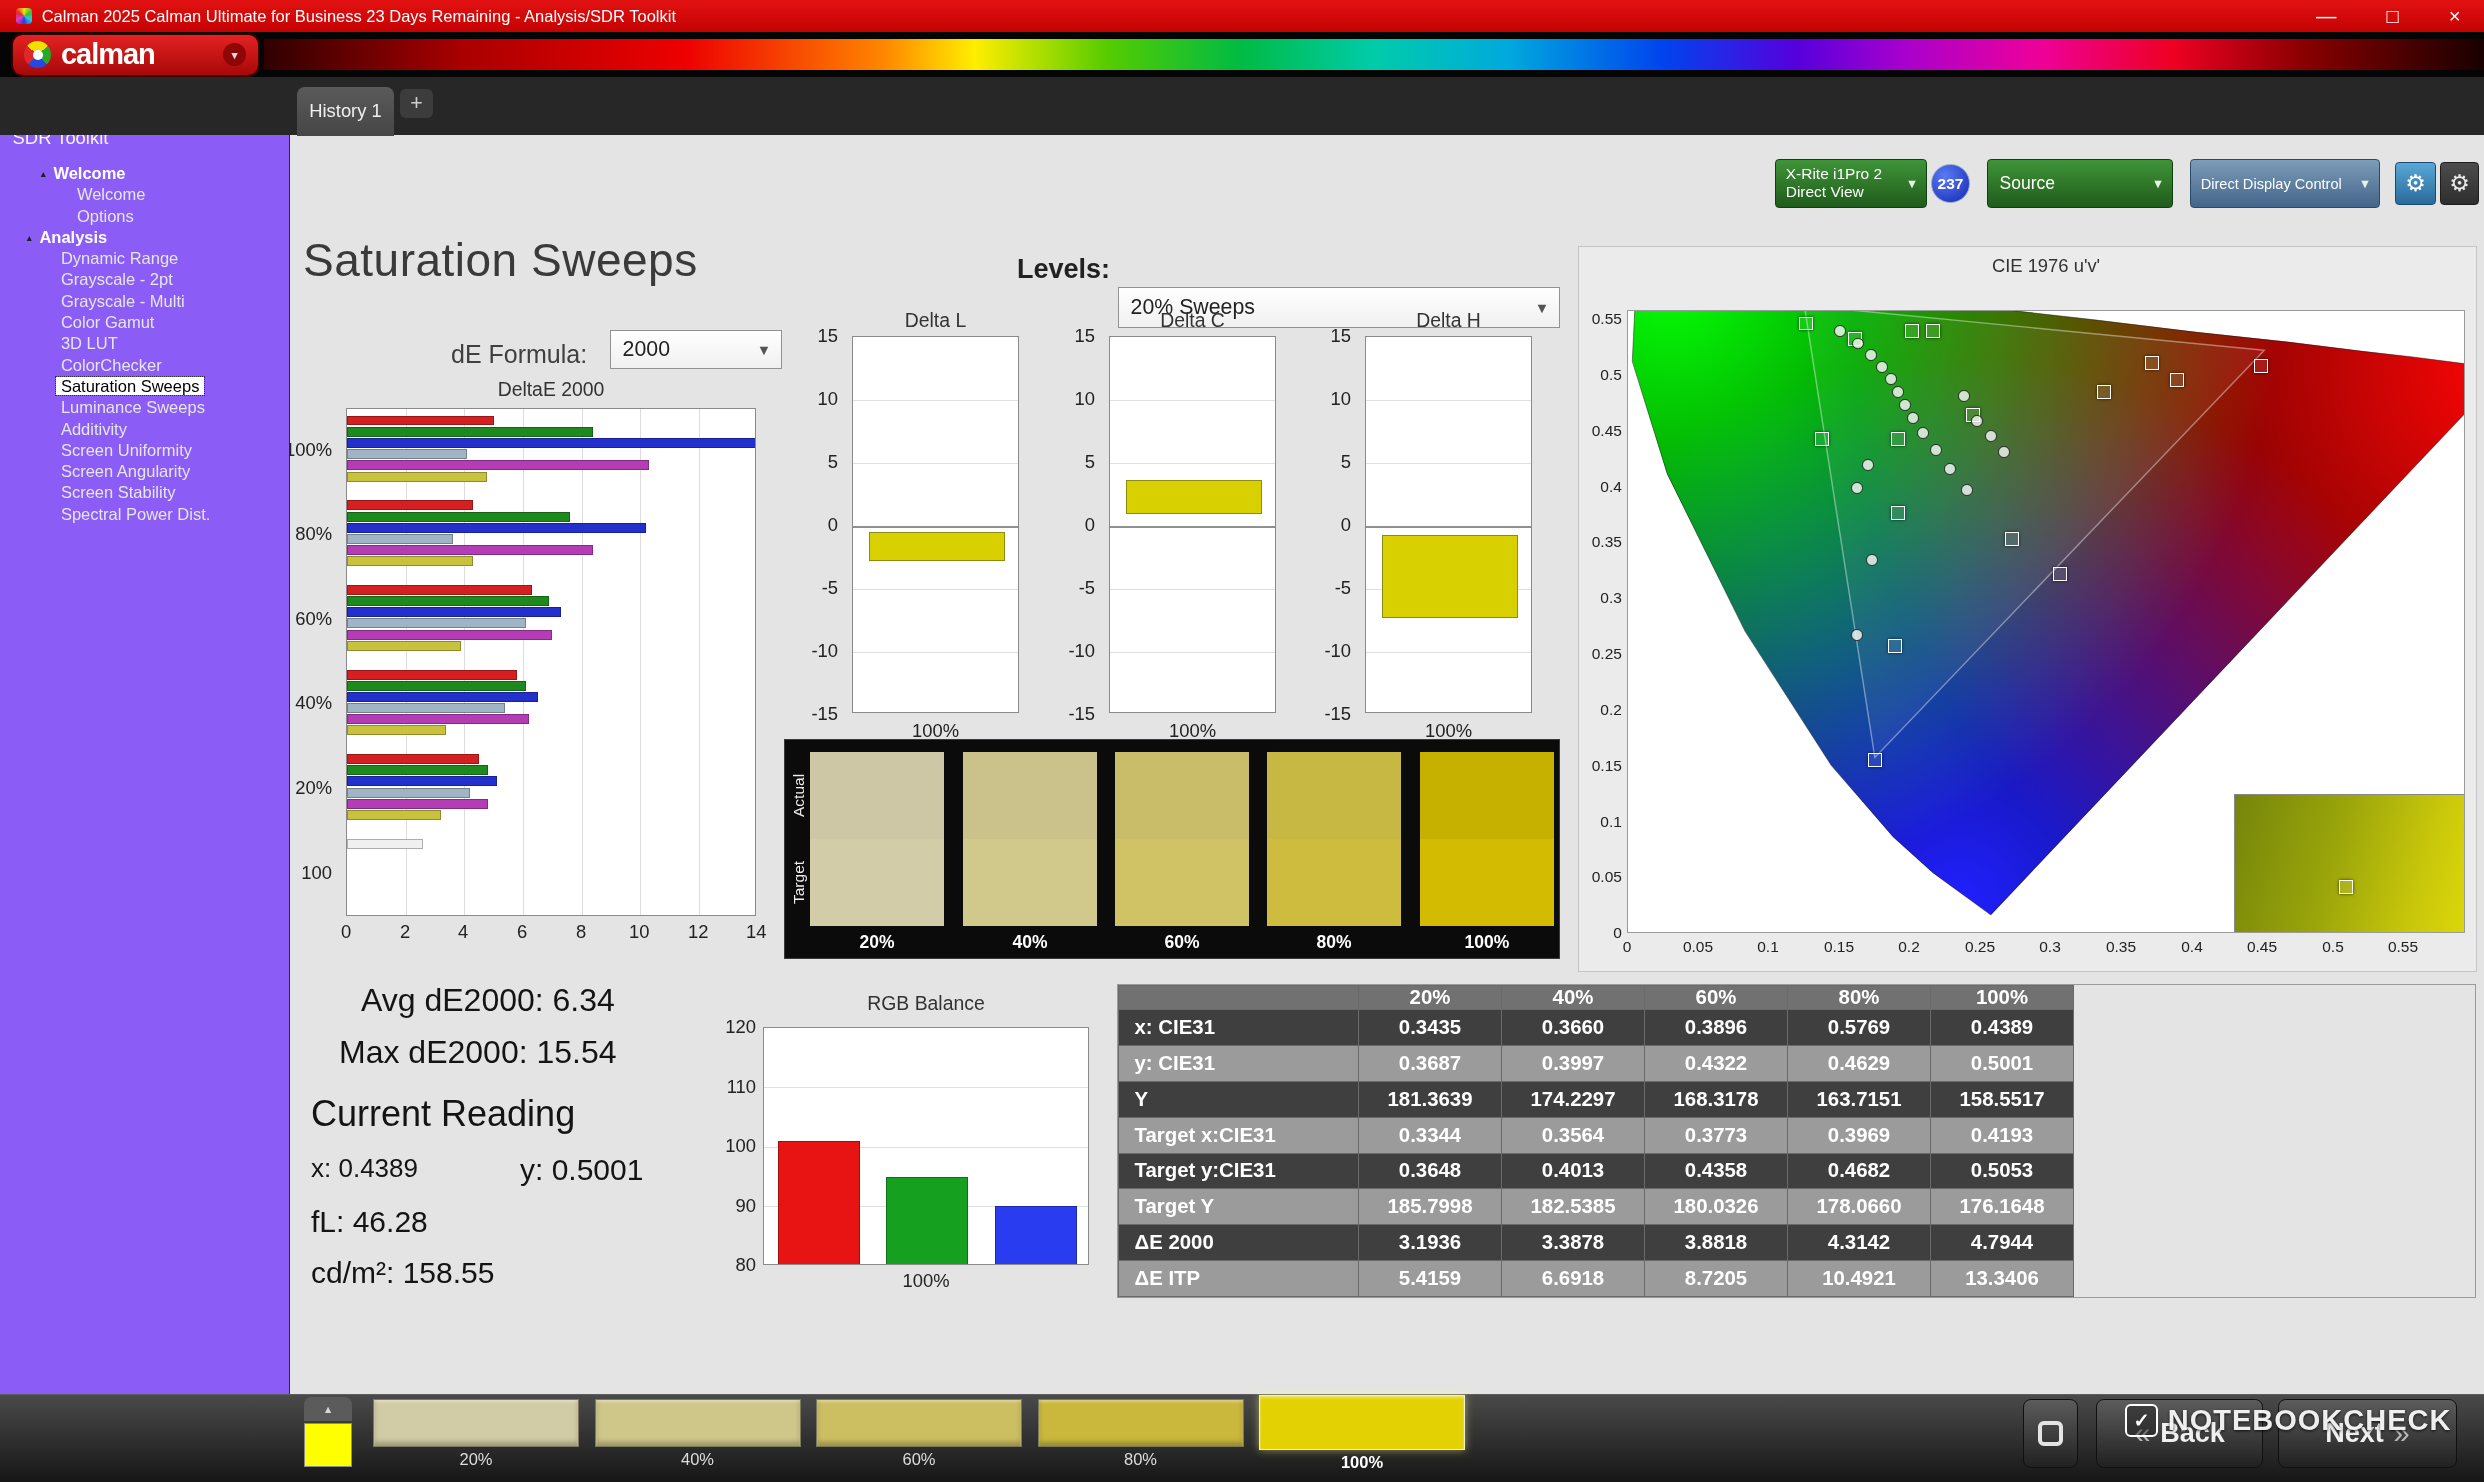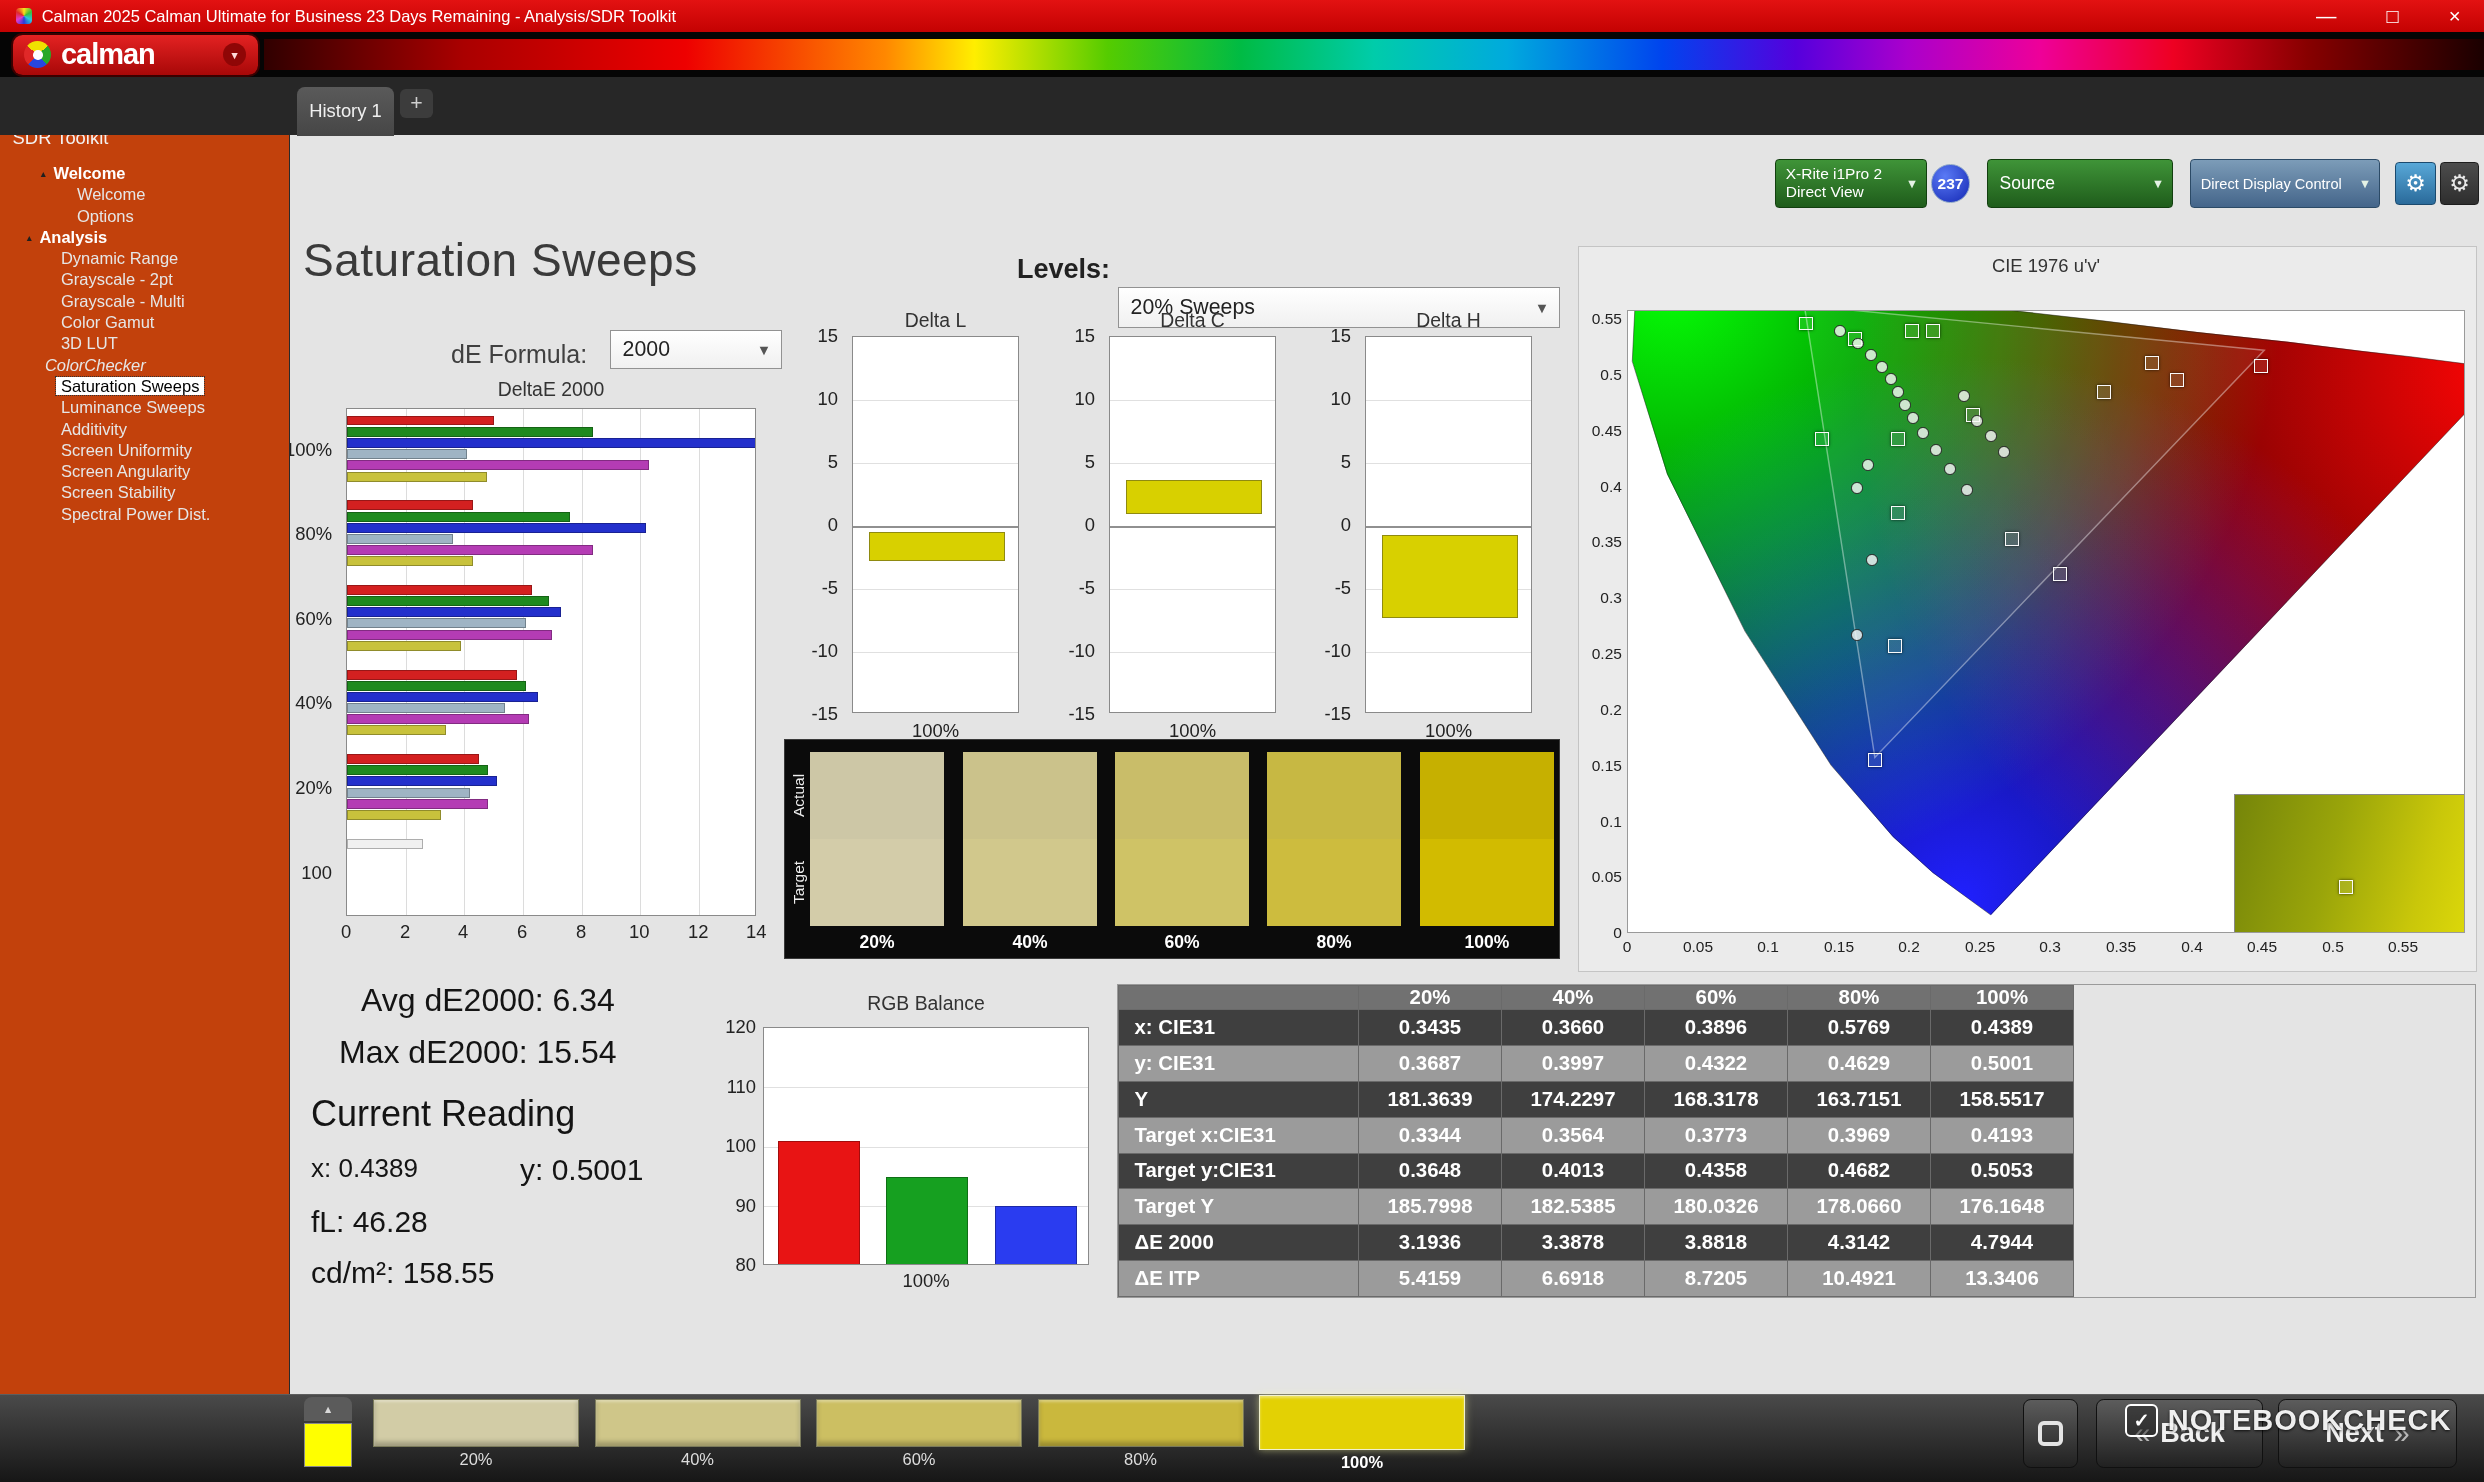--- a/index.html
+++ b/index.html
@@ -33,21 +33,21 @@
   #meter-btn { left:1775px; width:152px; display:flex; flex-direction:column; justify-content:center; padding-left:9.7px; gap:1.9px; }
   #meter-btn .l1, #meter-btn .l2 { font-size:15.5px; line-height:16.5px; }
   #meter-badge { position:absolute; left:1931px; top:87px; width:39px; height:39px; border-radius:50%; background:radial-gradient(circle at 35% 30%,#5a7af5,#1428b4); border:1.9px solid #8fa8c8; color:#fff; font-size:15.5px; font-weight:bold; display:flex; align-items:center; justify-content:center; z-index:3; }
   #source-btn { left:1987px; width:186px; display:flex; align-items:center; padding:0 29px 0 11.6px; font-size:17.5px; }
   #display-btn { position:absolute; left:2190px; top:82px; width:190px; height:49px; background:linear-gradient(180deg,#7c9cb8,#44658a); border:1px solid #2b4a66; border-radius:3.9px; color:#fff; display:flex; align-items:center; padding:0 29px 0 9.7px; font-size:14.6px; cursor:pointer; }
   .ddcaret { position:absolute; right:7.8px; top:50%; transform:translateY(-50%); font-size:12.6px; color:#e5f2e5; }
   #gear1 { position:absolute; left:2395px; top:85px; width:41px; height:43px; background:linear-gradient(#58a8d8,#2a6a9a); border:1px solid #1b4a6e; border-radius:3.9px; color:#fff; font-size:23px; display:flex; align-items:center; justify-content:center; cursor:pointer; }
   #gear2 { position:absolute; left:2440px; top:85px; width:39px; height:43px; background:linear-gradient(#4c4c4c,#2e2e2e); border:1px solid #1d1d1d; border-radius:3.9px; color:#e8e8e8; font-size:23px; display:flex; align-items:center; justify-content:center; cursor:pointer; }
 
   
-  #sidebar { position:absolute; left:0; top:77px; width:290px; height:1318px; background:#c2410c; border-right:1px solid #2a2a2a; z-index:5; }
+  #sidebar { position:absolute; left:0; top:77px; width:290px; height:1318px; background:#8b5cf6; border-right:1px solid #2a2a2a; z-index:5; }
   #sb-circle { position:absolute; left:15.5px; top:18.4px; width:25px; height:25px; border-radius:50%; background:radial-gradient(circle at 35% 30%,#7a7a7a,#4c4c4c); border:1px solid #666; cursor:pointer; }
   #sb-collapse { position:absolute; left:248px; top:14.6px; width:29px; height:29px; border-radius:50%; background:#dedede; color:#3a3a3a; font-size:12.6px; display:flex; align-items:center; justify-content:center; cursor:pointer; }
   #sb-title { position:absolute; left:12.6px; top:50px; font-size:18.4px; color:#f2f2f2; }
   #tree { position:absolute; left:0; top:86px; width:290px; }
   .tree-row { height:21.3px; line-height:21.3px; font-size:16.5px; color:#e6e6e6; white-space:nowrap; cursor:pointer; }
   .tree-row .tri { color:#1f1f1f; font-size:8.7px; margin-right:5.8px; vertical-align:1.9px; }
   .tree-row .glab { font-weight:bold; color:#fff; }
   .tree-row .ilab { padding:0 4.9px; }
   .tree-row .ilab.selected { background:#fff; color:#000; outline:1px dotted #333; }
 
@@ -212,21 +212,21 @@
     <div id="tree">
         <div class="tree-row tgroup" style="padding-left: 39px;"><span class="tri">▲</span><span class="glab">Welcome</span></div>
         <div class="tree-row titem" style="padding-left: 72px;"><span class="ilab">Welcome</span></div>
         <div class="tree-row titem" style="padding-left: 72px;"><span class="ilab">Options</span></div>
         <div class="tree-row tgroup" style="padding-left: 25px;"><span class="tri">▲</span><span class="glab">Analysis</span></div>
         <div class="tree-row titem" style="padding-left: 56px;"><span class="ilab">Dynamic Range</span></div>
         <div class="tree-row titem" style="padding-left: 56px;"><span class="ilab">Grayscale - 2pt</span></div>
         <div class="tree-row titem" style="padding-left: 56px;"><span class="ilab">Grayscale - Multi</span></div>
         <div class="tree-row titem" style="padding-left: 56px;"><span class="ilab">Color Gamut</span></div>
         <div class="tree-row titem" style="padding-left: 56px;"><span class="ilab">3D LUT</span></div>
-        <div class="tree-row titem" style="padding-left: 40px; font-style: italic;"><span class="ilab">ColorChecker</span></div>
+        <div class="tree-row titem" style="padding-left: 56px;"><span class="ilab">ColorChecker</span></div>
         <div class="tree-row titem" style="padding-left: 56px;"><span class="ilab selected">Saturation Sweeps</span></div>
         <div class="tree-row titem" style="padding-left: 56px;"><span class="ilab">Luminance Sweeps</span></div>
         <div class="tree-row titem" style="padding-left: 56px;"><span class="ilab">Additivity</span></div>
         <div class="tree-row titem" style="padding-left: 56px;"><span class="ilab">Screen Uniformity</span></div>
         <div class="tree-row titem" style="padding-left: 56px;"><span class="ilab">Screen Angularity</span></div>
         <div class="tree-row titem" style="padding-left: 56px;"><span class="ilab">Screen Stability</span></div>
         <div class="tree-row titem" style="padding-left: 56px;"><span class="ilab">Spectral Power Dist.</span></div>
       </div>
   </div>
 

